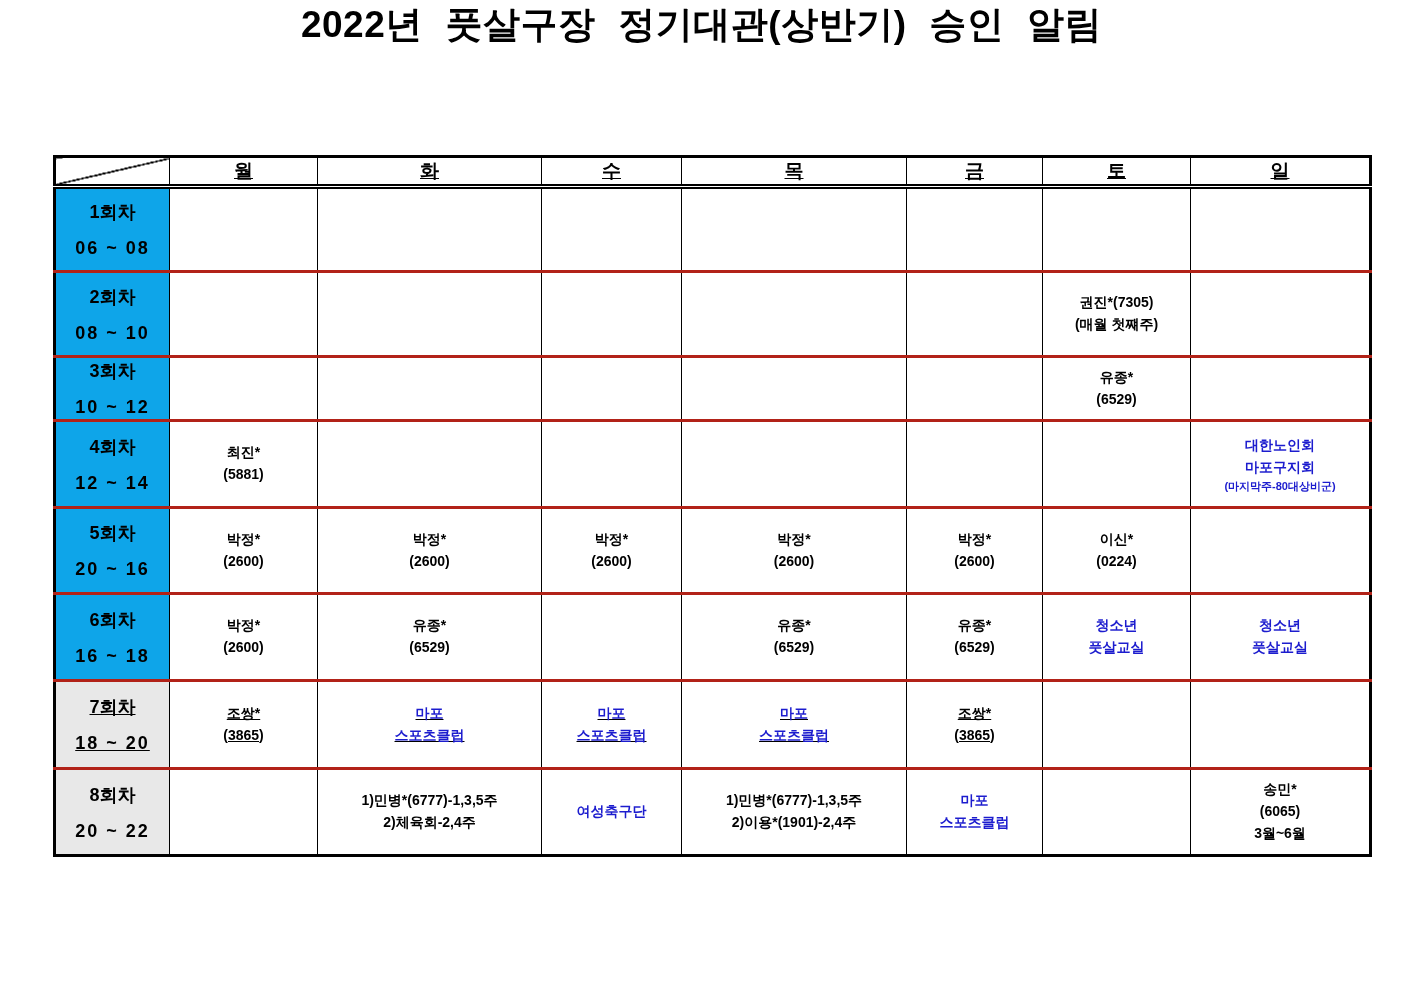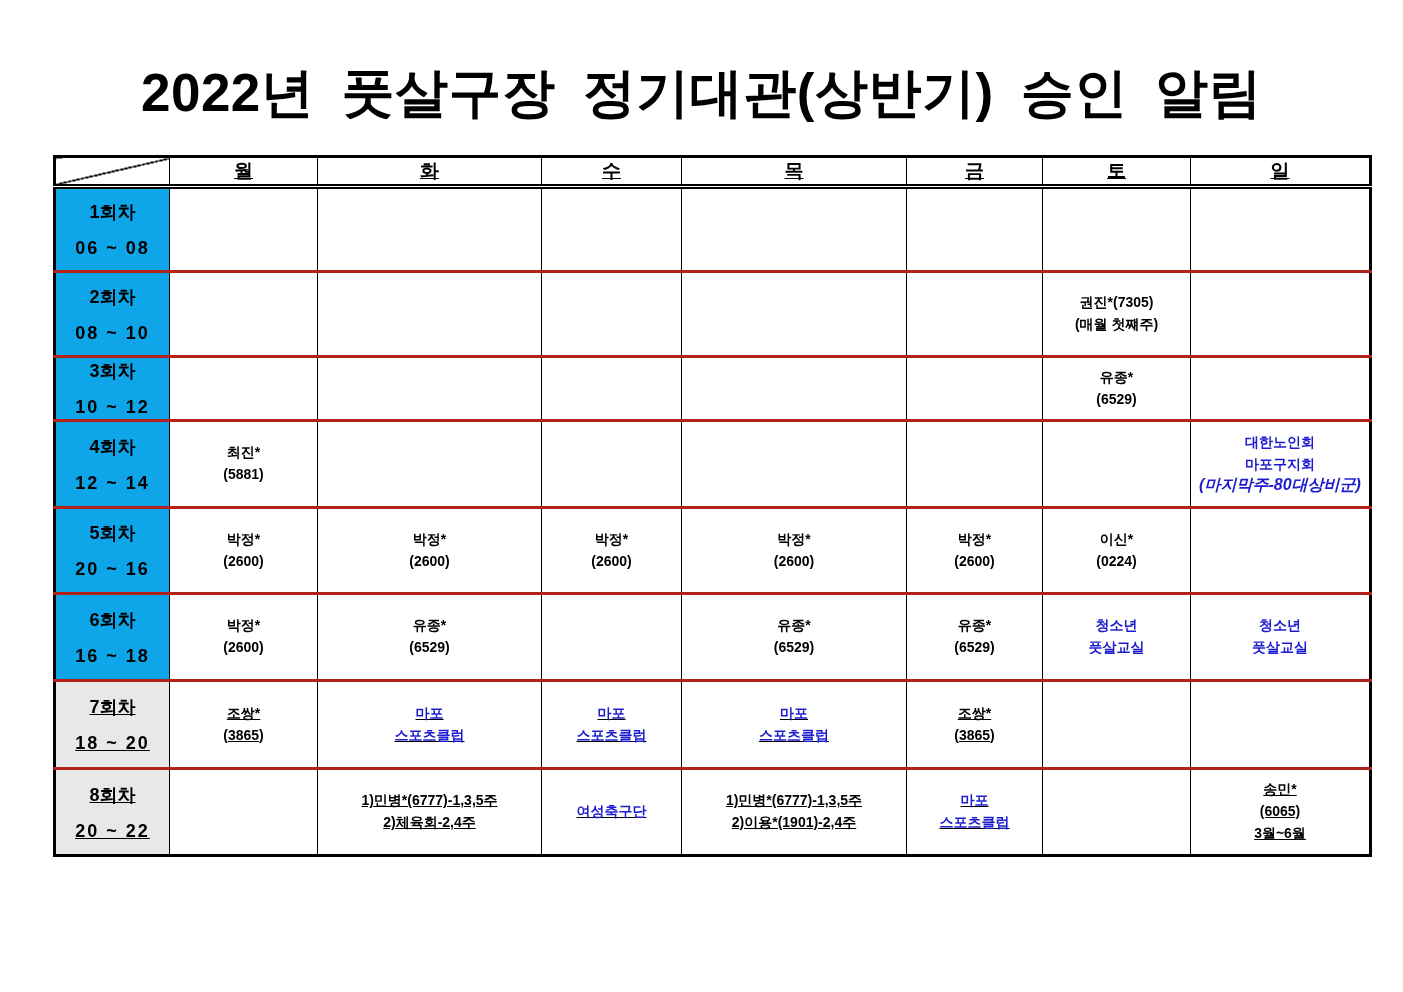--- a/index.html
+++ b/index.html
@@ -5,23 +5,22 @@
   * { box-sizing: border-box; }
   html, body {
     margin: 0; padding: 0;
     width: 1403px; height: 992px;
     background: #ffffff;
     font-family: "Liberation Sans", sans-serif;
     color: #000;
   }
   .title {
     margin: 0;
-    padding-top: 58px;
     text-align: center;
-    font-size: 53px;
+    font-size: 37px;
     font-weight: 800;
     letter-spacing: 0.5px;
     word-spacing: 12px;
     color: #000;
   }
   table.sched {
     position: absolute;
     left: 53px; top: 155px;
     border-collapse: collapse;
     table-layout: fixed;
@@ -52,21 +51,21 @@
   }
   .sched tbody tr:not(:first-child) th,
   .sched tbody tr:not(:first-child) td {
     border-top: 3px solid var(--red, #b22218);
   }
   .rowlabel { font-size: 18px; background: #0ea5e9; }
   .rowlabel.shaded { background: var(--shade, #e8e8e8); }
   .rowlabel .session { margin-bottom: 14px; }
   .rowlabel .time { letter-spacing: 2px; }
   td .line { font-size: 14px; line-height: 1.55; }
-  td .note { font-size: 16px; line-height: 1.3; white-space: nowrap; font-style: italic; }
+  td .note { font-size: 11px; line-height: 1.3; white-space: nowrap; }
   td.blue { color: var(--blue, #1c1cce); }
 </style>
 </head>
 <body>
 
 <h1 class="title">2022년 풋살구장 정기대관(상반기) 승인 알림</h1>
 
 <table class="sched">
     <colgroup>
       <col style="width: 115px;">
@@ -239,21 +238,21 @@
           <div class="line">마포</div>
           <div class="line">스포츠클럽</div>
         </td>
         <td>
           <div class="line">조쌍*</div>
           <div class="line">(3865)</div>
         </td>
         <td></td>
         <td></td>
       </tr>
-      <tr style="height: 87px; text-decoration: underline;">
+      <tr style="height: 87px;">
         <th class="rowlabel shaded">
           <div class="session">8회차</div>
           <div class="time">20 ~ 22</div>
         </th>
         <td></td>
         <td>
           <div class="line">1)민병*(6777)-1,3,5주</div>
           <div class="line">2)체육회-2,4주</div>
         </td>
         <td class="blue">

